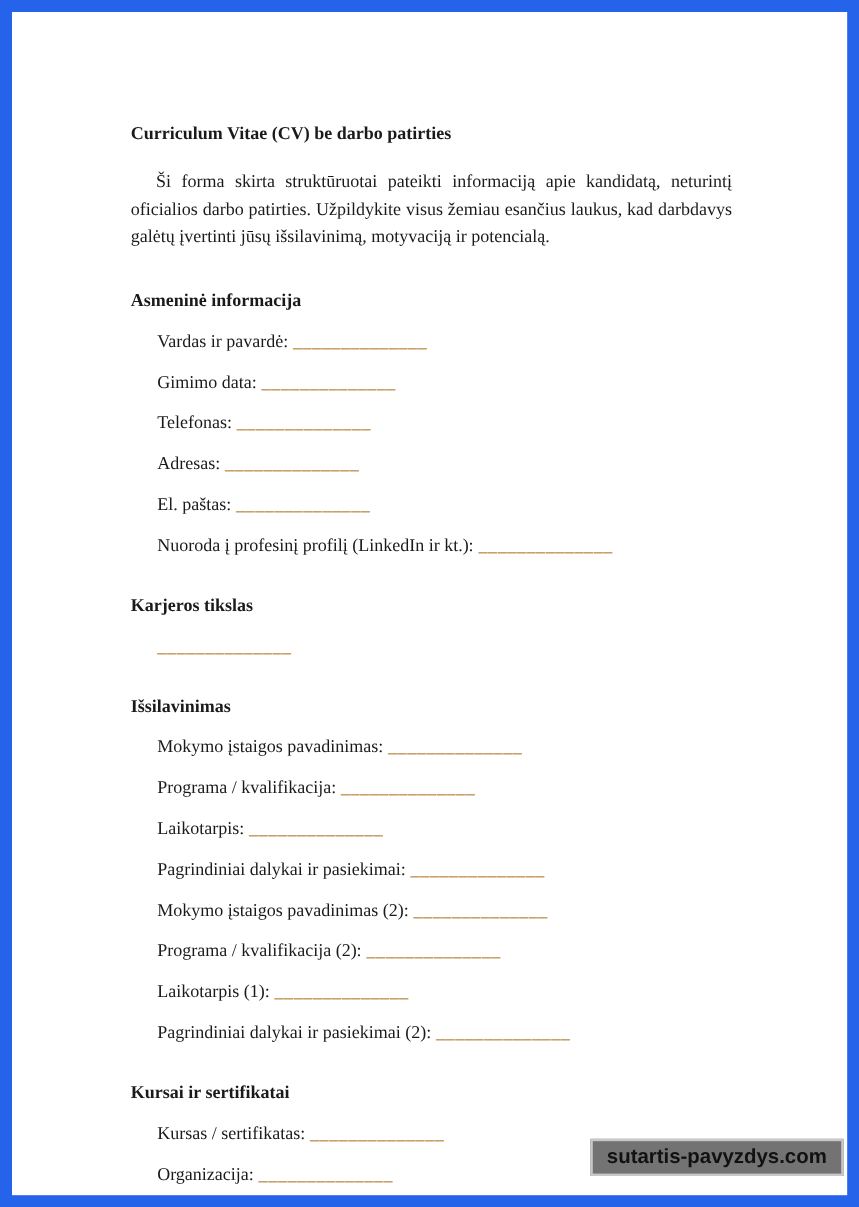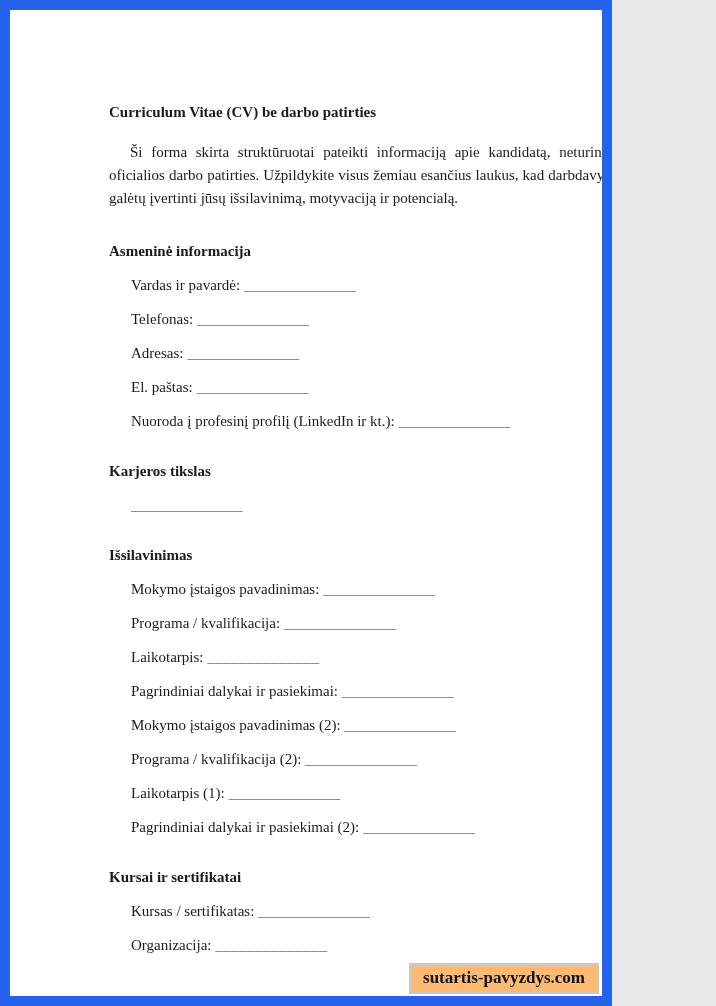--- a/index.html
+++ b/index.html
@@ -1,19 +1,19 @@
 <!DOCTYPE html>
 <html><head>
 <meta charset="utf-8">
 <style>
   * { margin: 0; padding: 0; box-sizing: border-box; }
   html, body { background: #e9e9e9; }
   .page {
     position: relative;
-    width: 612px;
+    width: 716px;
     height: 1006px;
     background: #ffffff;
     border: 10px solid #2563eb;
     overflow: hidden;
     font-family: "Liberation Serif", serif;
     color: #1a1a1a;
     font-size: 15px;
   }
   .content {
     position: absolute;
@@ -47,44 +47,47 @@
     white-space: nowrap;
   }
   .blank {
     margin-left: 4px;
     letter-spacing: 0.5px;
     color: #a16207;
   }
   .watermark {
     position: absolute;
     right: 3px;    
-    bottom: 2px;   
-    background: #fdba74;
+    bottom: 16px;   
+    background: #737373;
     border: 2px solid #c8c8c8;
     padding: 3px 12px 4px 12px;
-    font-family: Liberation Serif, serif;
+    font-family: Liberation Sans, sans-serif;
     font-weight: bold;
     font-size: 17px;
     color: #111111;
     white-space: nowrap;
   }
 </style>
 </head>
 <body>
 
 <div class="page" style="border-color: rgb(37, 99, 235); background: rgb(255, 255, 255);">
   <div class="content">
 
     <div class="doc-title">Curriculum Vitae (CV) be darbo patirties</div>
 
     <p class="intro">Ši forma skirta struktūruotai pateikti informaciją apie kandidatą, neturintį oficialios darbo patirties. Užpildykite visus žemiau esančius laukus, kad darbdavys galėtų įvertinti jūsų išsilavinimą, motyvaciją ir potencialą.</p>
 
     <div class="section-heading">Asmeninė informacija</div>
     <div class="field">
       <span>Vardas ir pavardė:</span><span class="blank">______________</span>
+    </div>
+    <div class="field">
+      <span>Gimimo data:</span><span class="blank">______________</span>
     </div>
     <div class="field">
       <span>Telefonas:</span><span class="blank">______________</span>
     </div>
     <div class="field">
       <span>Adresas:</span><span class="blank">______________</span>
     </div>
     <div class="field">
       <span>El. paštas:</span><span class="blank">______________</span>
     </div>

